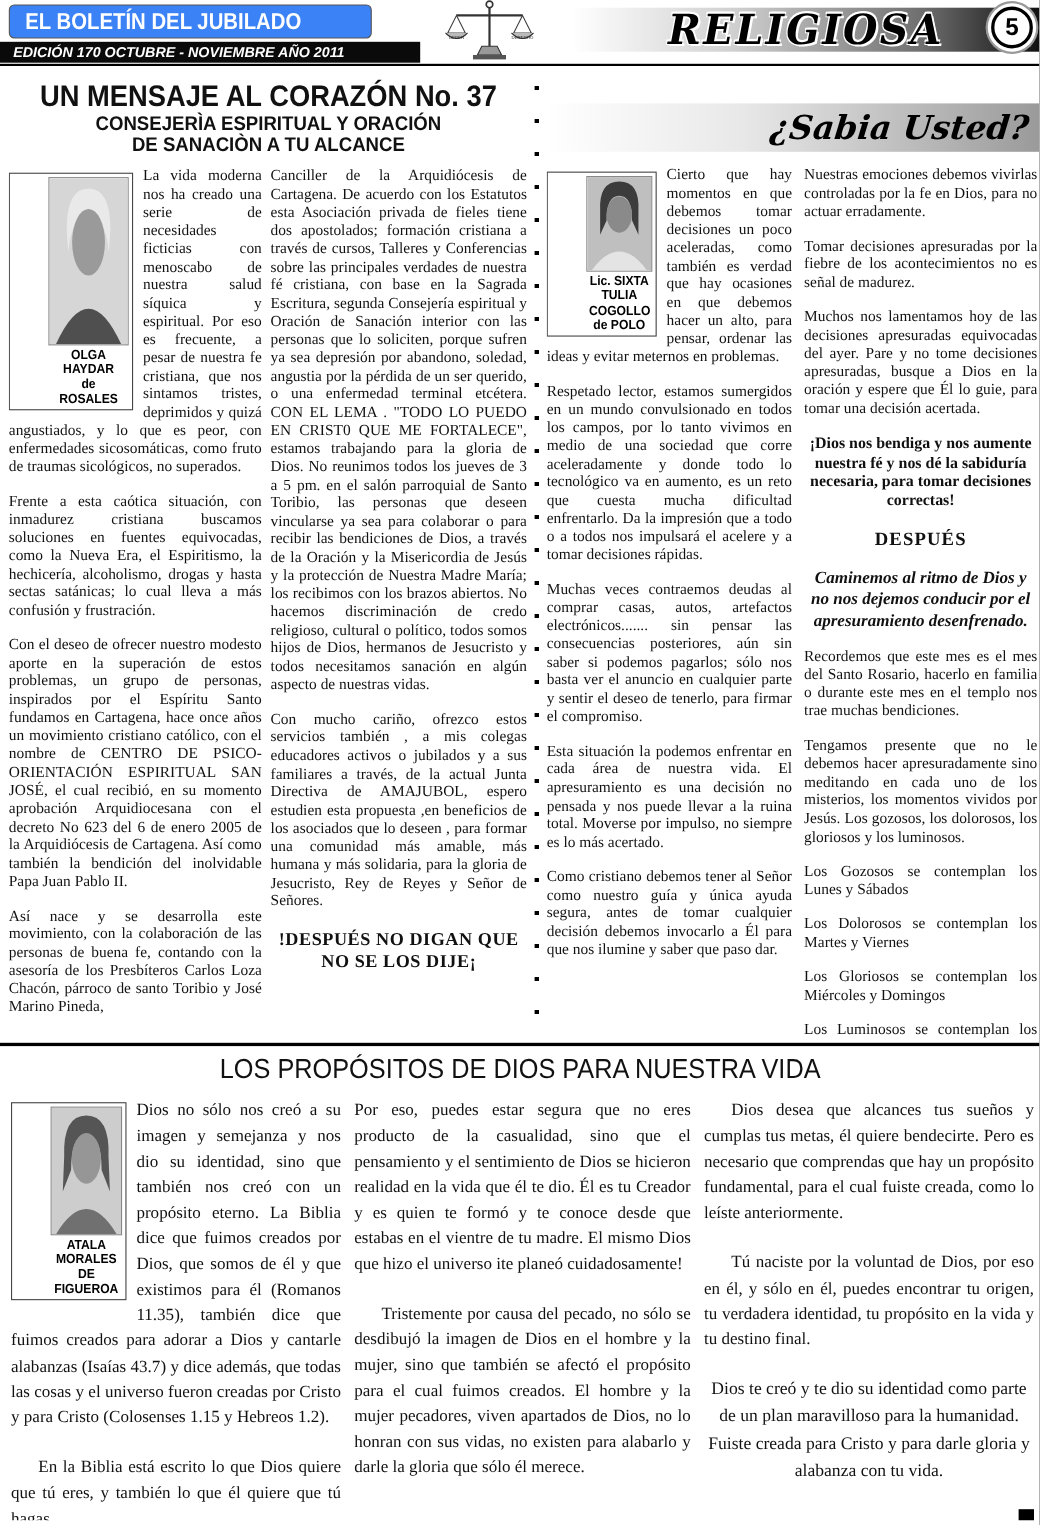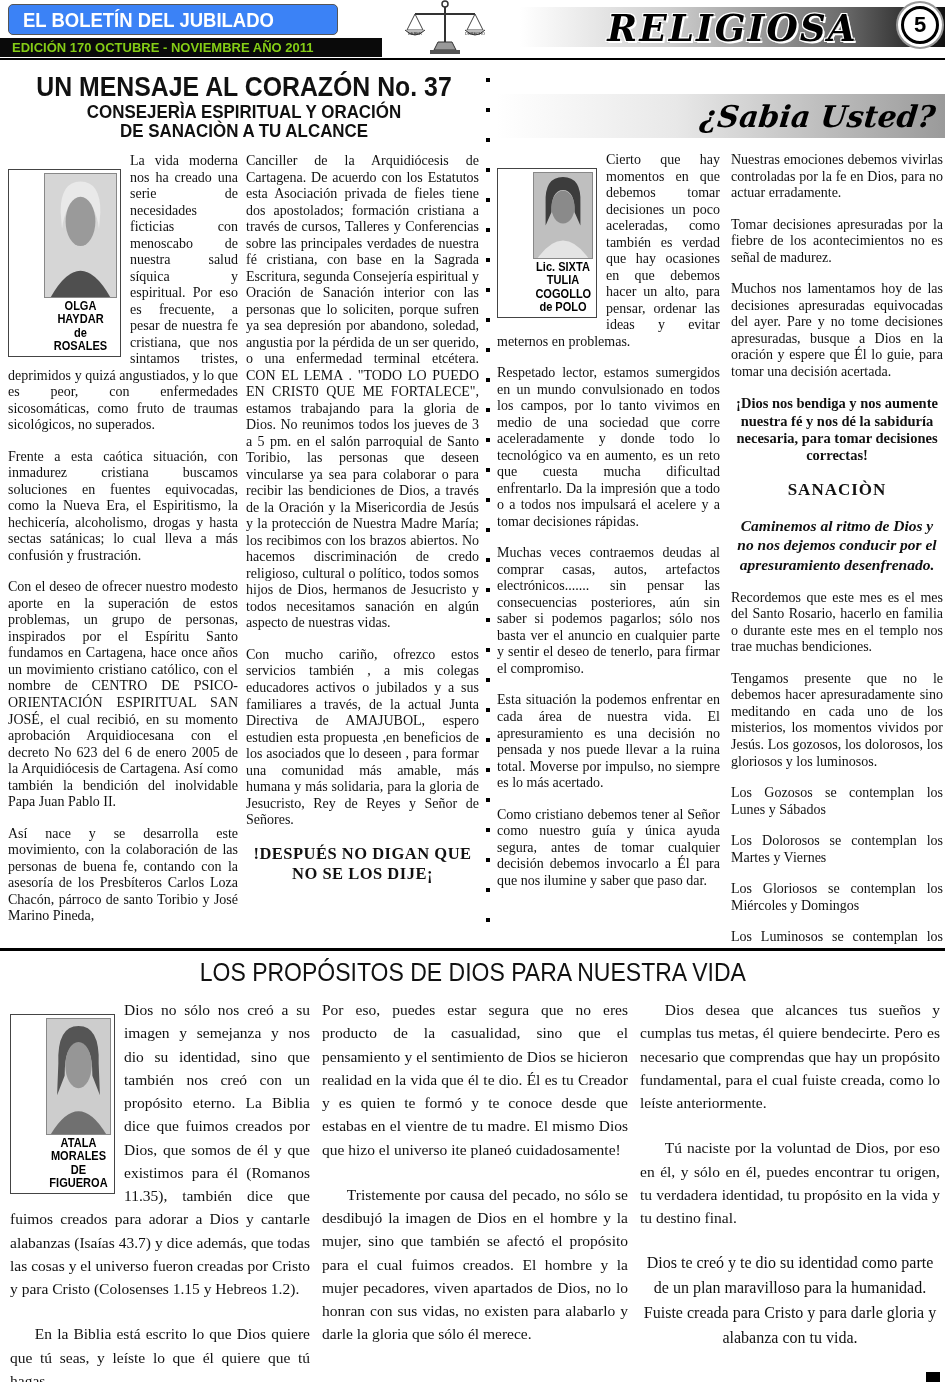--- a/index.html
+++ b/index.html
@@ -17,21 +17,21 @@
   }
   .masthead-box span{
     color:#fff; font-family:"Liberation Sans", sans-serif; font-weight:bold;
     font-size:21px; letter-spacing:0; transform:scaleX(.88); transform-origin:left center; white-space:nowrap;
   }
   .edition-bar{
     position:absolute; left:0; top:38px; width:382px; height:19px; background:#0a0a0a;
     display:flex; align-items:center; padding-left:12px;
   }
   .edition-bar span{
-    color:#84cc16; font-family:"Liberation Sans", sans-serif; font-weight:bold; font-size:13px; white-space:nowrap;
+    color:#ffffff; font-family:"Liberation Sans", sans-serif; font-weight:bold; font-size:13px; white-space:nowrap;font-style:italic;
   }
   .scales-wrap{ position:absolute; left:400px; top:0; width:90px; height:56px; }
   .pan-label{
     position:absolute; font-family:"Liberation Sans", sans-serif; font-size:4px; color:#222;
     top:31px; width:20px; text-align:center;
   }
   .religiosa-band{
     position:absolute; left:520px; top:7px; width:425px; height:40px;
     background:linear-gradient(to right,#ffffff 0%, #cfcfcf 35%, #6e6e6e 75%, #101010 100%);
     display:flex; align-items:center; justify-content:center;
@@ -61,21 +61,21 @@
   .photo-frame{
     border:1px solid #444; background:#fff; padding:3px;
     display:flex; flex-direction:column;
   }
   .photo-frame .pic{ width:100%; flex:1; border:1px solid #888; overflow:hidden; }
   .photo-frame .pic svg{ display:block; width:100%; height:100%; }
   .photo-frame .cap{
     text-align:center; font-family:"Liberation Sans", sans-serif; font-weight:bold;
     font-size:12px; line-height:1.1; padding-top:2px; color:#000; transform:scaleX(.92);
   }
-  .float-photo{ float:left; margin:16px 9px 4px 0;padding-left:35px; }
+  .float-photo{ float:left; margin:4px 9px 4px 0;padding-left:35px; }
 
   
   .main-head{ position:absolute; left:8px; top:72px; width:472px; text-align:center; }
   .main-head h1{
     font-family:"Liberation Sans", sans-serif; font-weight:bold; font-size:27px;
     transform:scaleX(.92); transform-origin:center; white-space:nowrap;
   }
   .main-head h2{
     font-family:"Liberation Sans", sans-serif; font-weight:bold; font-size:18px; line-height:1.08;
     transform:scaleX(.94); transform-origin:center;
@@ -161,21 +161,21 @@
   </div>
   <div class="header-rule"></div>
 
   <div class="main-head">
     <h1>UN MENSAJE AL CORAZÓN No. 37</h1>
     <h2>CONSEJERÌA ESPIRITUAL Y ORACIÓN</h2>
     <h2>DE SANACIÒN A TU ALCANCE</h2>
   </div>
 
   <div class="col body-text" style="left:8px; top:153px; width:230px; height:794px;">
-    <div class="photo-frame float-photo" style="width:113px; height:188px;">
+    <div class="photo-frame float-photo" style="width:113px; height:216px;">
       <div class="pic">
         <svg viewBox="0 0 100 130" preserveAspectRatio="none">
           <rect width="100" height="130" fill="#d6d6d6"></rect>
           <path d="M22 40 Q22 8 50 8 Q78 8 78 40 L76 58 Q72 30 50 30 Q28 30 24 58 Z" fill="#e9e9e9"></path>
           <ellipse cx="50" cy="50" rx="21" ry="26" fill="#9a9a9a"></ellipse>
           <path d="M8 130 Q50 74 92 130 Z" fill="#4f4f4f"></path>
         </svg>
       </div>
       <div class="cap">
         <div>OLGA HAYDAR</div>
@@ -223,21 +223,21 @@
     <p>Muchas veces contraemos deudas al comprar casas, autos, artefactos electrónicos.......  sin pensar las consecuencias posteriores, aún sin saber si podemos pagarlos; sólo nos basta ver el anuncio en cualquier parte y sentir el deseo de tenerlo, para firmar el compromiso.</p>
     <p>Esta situación la podemos enfrentar en cada área de nuestra vida. El apresuramiento es una decisión no pensada y nos puede llevar a la ruina total. Moverse por impulso, no siempre es lo más acertado.</p>
     <p>Como cristiano debemos tener al Señor como nuestro guía y única ayuda segura, antes de tomar cualquier decisión debemos invocarlo a Él para que nos ilumine y saber que paso dar.</p>
   </div>
 
   <div class="col body-text" style="left:731px; top:152px; width:212px; height:795px;">
     <p>Nuestras emociones debemos vivirlas controladas por la fe en Dios, para no actuar erradamente.</p>
     <p>Tomar decisiones apresuradas por la fiebre de los acontecimientos no es señal de madurez.</p>
     <p>Muchos nos lamentamos hoy de las decisiones apresuradas equivocadas del ayer. Pare y no tome decisiones apresuradas, busque a Dios en la oración y espere que Él lo guie, para tomar una decisión acertada.</p>
     <div class="blessing">¡Dios nos bendiga y nos aumente nuestra fé y nos dé la sabiduría necesaria, para tomar decisiones correctas!</div>
-    <div class="oracion-h">SANACIÒN</div>
+    <div class="oracion-h">DESPUÉS</div>
     <div class="prayer">Caminemos al ritmo de Dios y no nos dejemos conducir por el apresuramiento desenfrenado.</div>
     <p>Recordemos que este mes es el mes del Santo Rosario, hacerlo en familia o durante este mes en el templo nos trae muchas bendiciones.</p>
     <p>Tengamos presente que no le debemos hacer apresuradamente sino meditando en cada uno de los misterios, los momentos vividos por Jesús. Los gozosos, los dolorosos, los gloriosos y los luminosos.</p>
     <p class="schedule-line">Los Gozosos se contemplan los Lunes y Sábados</p>
     <p class="schedule-line">Los  Dolorosos se contemplan los Martes y Viernes</p>
     <p class="schedule-line">Los Gloriosos se contemplan los Miércoles y Domingos</p>
     <p class="schedule-line">Los Luminosos se contemplan los Jueves</p>
 
   </div>
 
@@ -256,21 +256,21 @@
           <ellipse cx="50" cy="52" rx="21" ry="26" fill="#969696"></ellipse>
           <path d="M6 130 Q50 78 94 130 Z" fill="#707070"></path>
         </svg>
       </div>
       <div class="cap">
         <div>ATALA MORALES</div>
         <div>DE FIGUEROA</div>
       </div>
     </div>
     <p>Dios no sólo nos creó a su imagen y semejanza y nos dio su identidad, sino que también nos creó con un propósito eterno. La Biblia dice que fuimos creados por Dios, que somos de él y que existimos para él (Romanos 11.35), también dice que fuimos creados para adorar a Dios y cantarle alabanzas (Isaías 43.7) y dice además, que todas las cosas y el universo fueron creadas por Cristo y para Cristo (Colosenses 1.15 y Hebreos 1.2).</p>
-    <p class="indent">En la Biblia está escrito lo que Dios quiere que tú seas, y leíste lo que él quiere que tú hagas.</p>
+    <p class="indent">En la Biblia está escrito lo que Dios quiere que tú eres, y también lo que él quiere que tú hagas.</p>
   </div>
 
   <div class="col bottom-col" style="left:322px; top:998px; width:306px; height:384px;">
     <p>Por eso, puedes estar segura que no eres producto de la casualidad, sino que el pensamiento y el sentimiento de Dios se hicieron realidad en la vida que él te dio. Él es tu Creador y es quien te formó y te conoce desde que estabas en el vientre de tu madre. El mismo Dios que hizo el universo ite planeó cuidadosamente!</p>
     <p class="indent">Tristemente por causa del pecado, no sólo se desdibujó la imagen de Dios en el hombre y la mujer, sino que también se afectó el propósito para el cual fuimos creados. El hombre y la mujer pecadores, viven apartados de Dios, no lo honran con sus vidas, no existen para alabarlo y darle la gloria que sólo él merece.</p>
   </div>
 
   <div class="col bottom-col" style="left:640px; top:998px; width:300px; height:384px;">
     <p class="indent">Dios desea que alcances tus sueños y cumplas tus metas, él quiere bendecirte. Pero es necesario que comprendas que hay un propósito fundamental, para el cual fuiste creada, como lo leíste anteriormente.</p>
     <p class="indent">Tú naciste por la voluntad de Dios, por eso en él, y sólo en él, puedes encontrar tu origen, tu verdadera identidad, tu propósito en la vida y tu destino final.</p>

